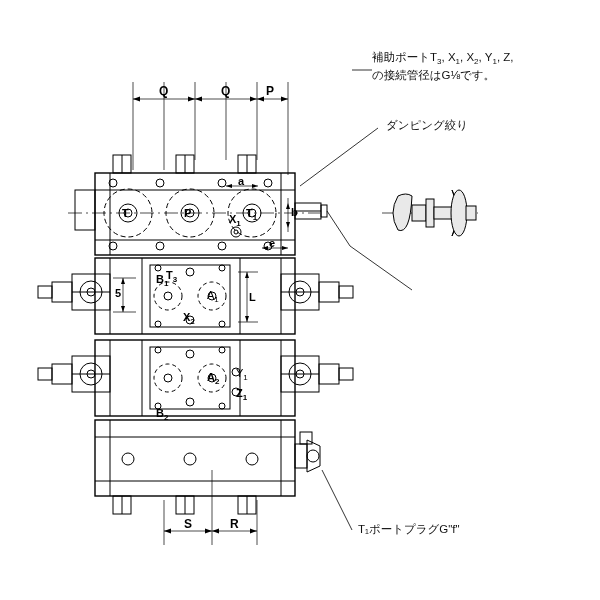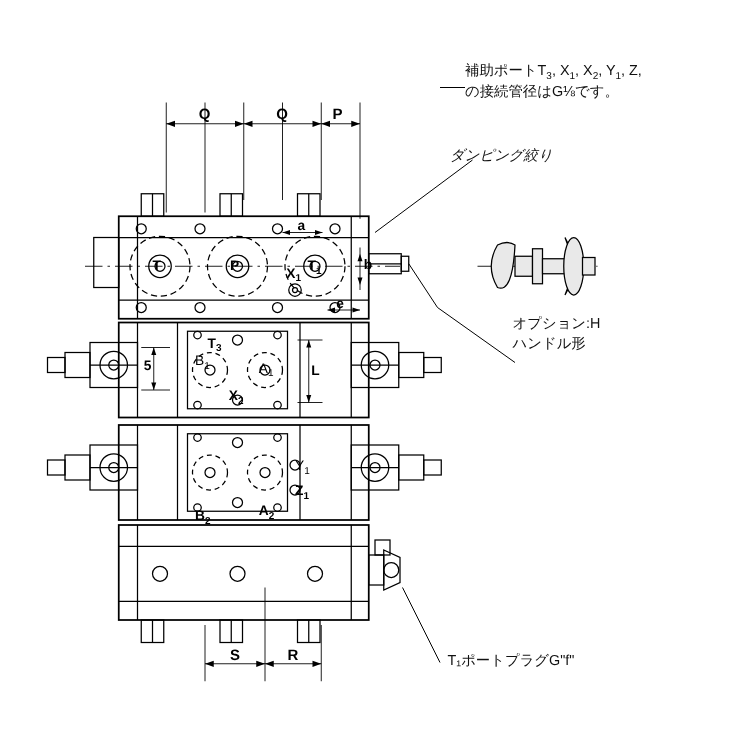--- a/index.html
+++ b/index.html
@@ -266,23 +266,22 @@
         <line x1="412" y1="290" x2="350" y2="246"></line>
         <line x1="350" y1="246" x2="327" y2="211"></line>
 
         <line x1="352" y1="530" x2="322" y2="470"></line>
       </g>
     </g>
   </svg>
 
   <div class="txt note" style="left:372px;top:50px;">補助ポートT<span class="sub">3</span>, X<span class="sub">1</span>, X<span class="sub">2</span>, Y<span class="sub">1</span>, Z,<br>の接続管径はG⅛です。</div>
 
-  <div class="txt note" style="left:360px;top:118px;font-style:italic;">ダンピング絞り</div>
-
-  <div class="txt note" style="left:410px;top:252px;">オプション:H<br>ハンドル形</div>
+  <div class="txt note" style="left:386px;top:118px;">ダンピング絞り</div>
+
 
 
   <div class="txt note" style="left:358px;top:522px;">T₁ポートプラグG"f"</div>
 
   <div class="txt dim" style="left:159px;top:83px;">Q</div>
   <div class="txt dim" style="left:221px;top:83px;">Q</div>
   <div class="txt dim" style="left:266px;top:83px;">P</div>
   <div class="txt dim" style="left:184px;top:516px;">S</div>
   <div class="txt dim" style="left:230px;top:516px;">R</div>
 
@@ -290,21 +289,21 @@
   <div class="txt lbl" style="left:291px;top:205px;font-weight:bold;">b</div>
   <div class="txt lbl" style="left:269px;top:236px;font-weight:bold;">e</div>
   <div class="txt lbl" style="left:115px;top:286px;font-weight:bold;">5</div>
   <div class="txt lbl" style="left:249px;top:290px;font-weight:bold;">L</div>
 
   <div class="txt lbl" style="left:122px;top:206px;font-weight:bold;">T</div>
   <div class="txt lbl" style="left:184px;top:206px;font-weight:bold;">P</div>
   <div class="txt lbl" style="left:246px;top:206px;font-weight:bold;">T<span class="sub">1</span></div>
   <div class="txt lbl" style="left:229px;top:212px;font-weight:bold;">X<span class="sub">1</span></div>
   <div class="txt lbl" style="left:166px;top:268px;font-weight:bold;">T<span class="sub">3</span></div>
-  <div class="txt lbl" style="left:156px;top:282px;font-weight:normal;">B<span class="sub">1</span></div>
+  <div class="txt lbl" style="left:156px;top:272px;font-weight:bold;">B<span class="sub">1</span></div>
   <div class="txt lbl" style="left:207px;top:288px;font-weight:normal;">A<span class="sub">1</span></div>
   <div class="txt lbl" style="left:183px;top:310px;font-weight:bold;">X<span class="sub">2</span></div>
   <div class="txt lbl" style="left:156px;top:370px;font-weight:bold;margin-top:36px;">B<span class="sub">2</span></div>
-  <div class="txt lbl" style="left:207px;top:370px;font-weight:bold;margin-top:32px;">A<span class="sub">2</span></div>
+  <div class="txt lbl" style="left:207px;top:370px;font-weight:bold;">A<span class="sub">2</span></div>
   <div class="txt lbl" style="left:236px;top:366px;font-weight:normal;">Y<span class="sub">1</span></div>
   <div class="txt lbl" style="left:236px;top:386px;font-weight:bold;">Z<span class="sub">1</span></div>
 
 </div>
 
 </body></html>

